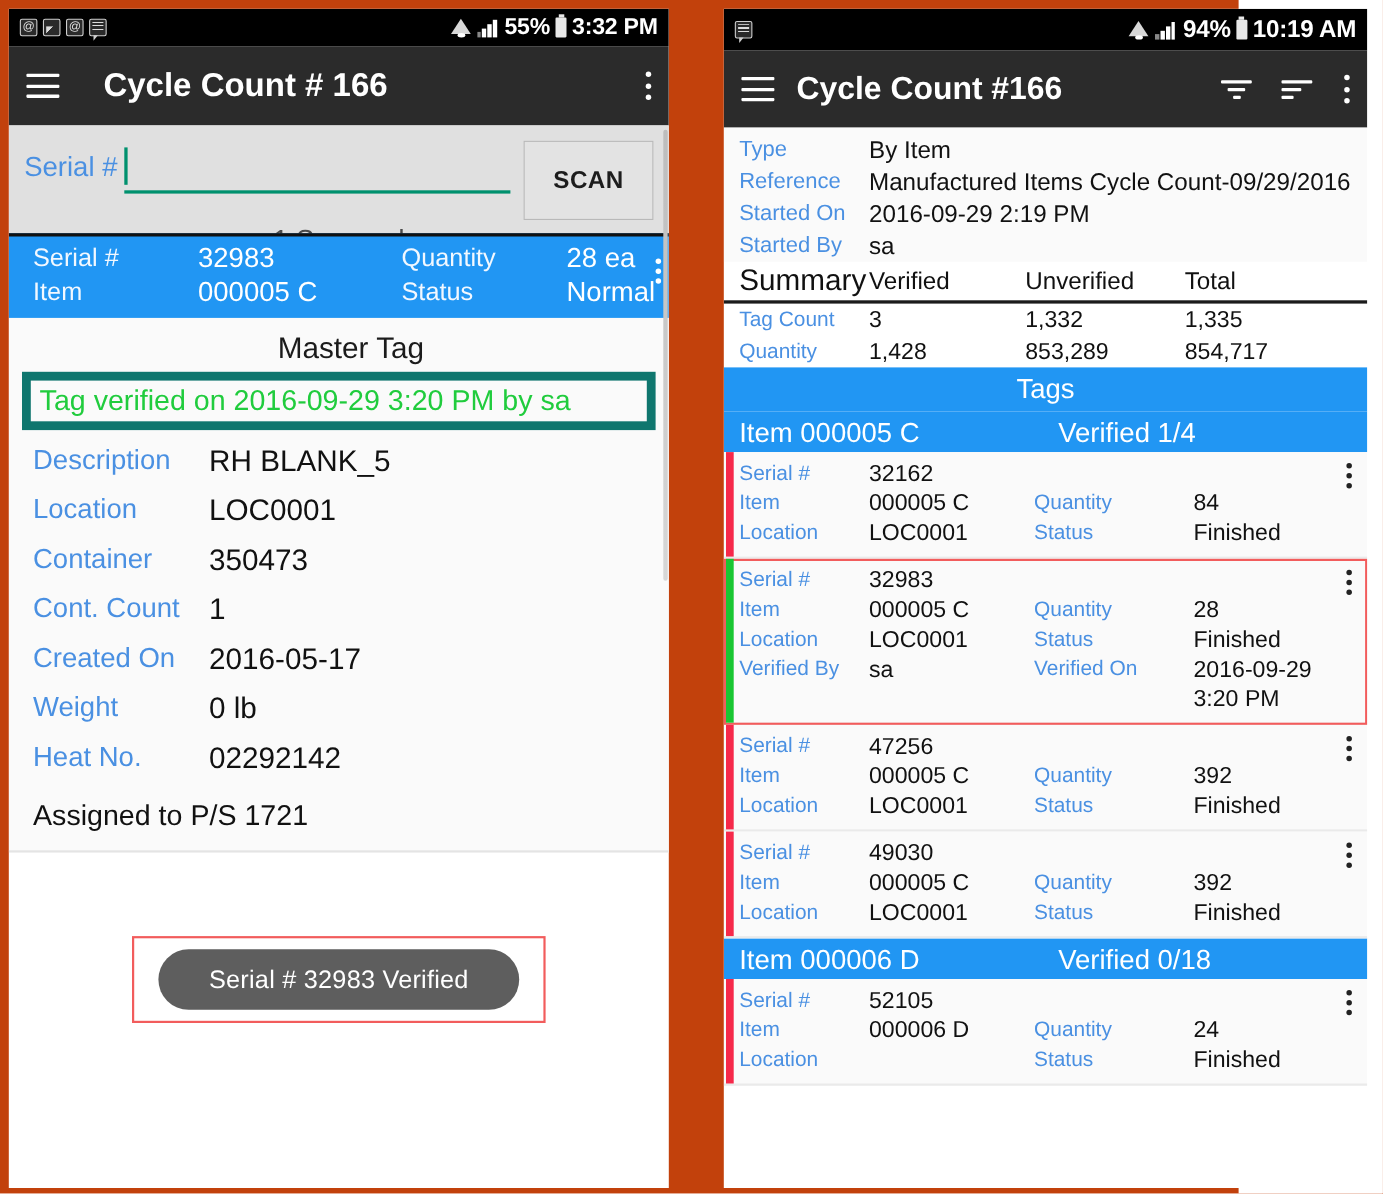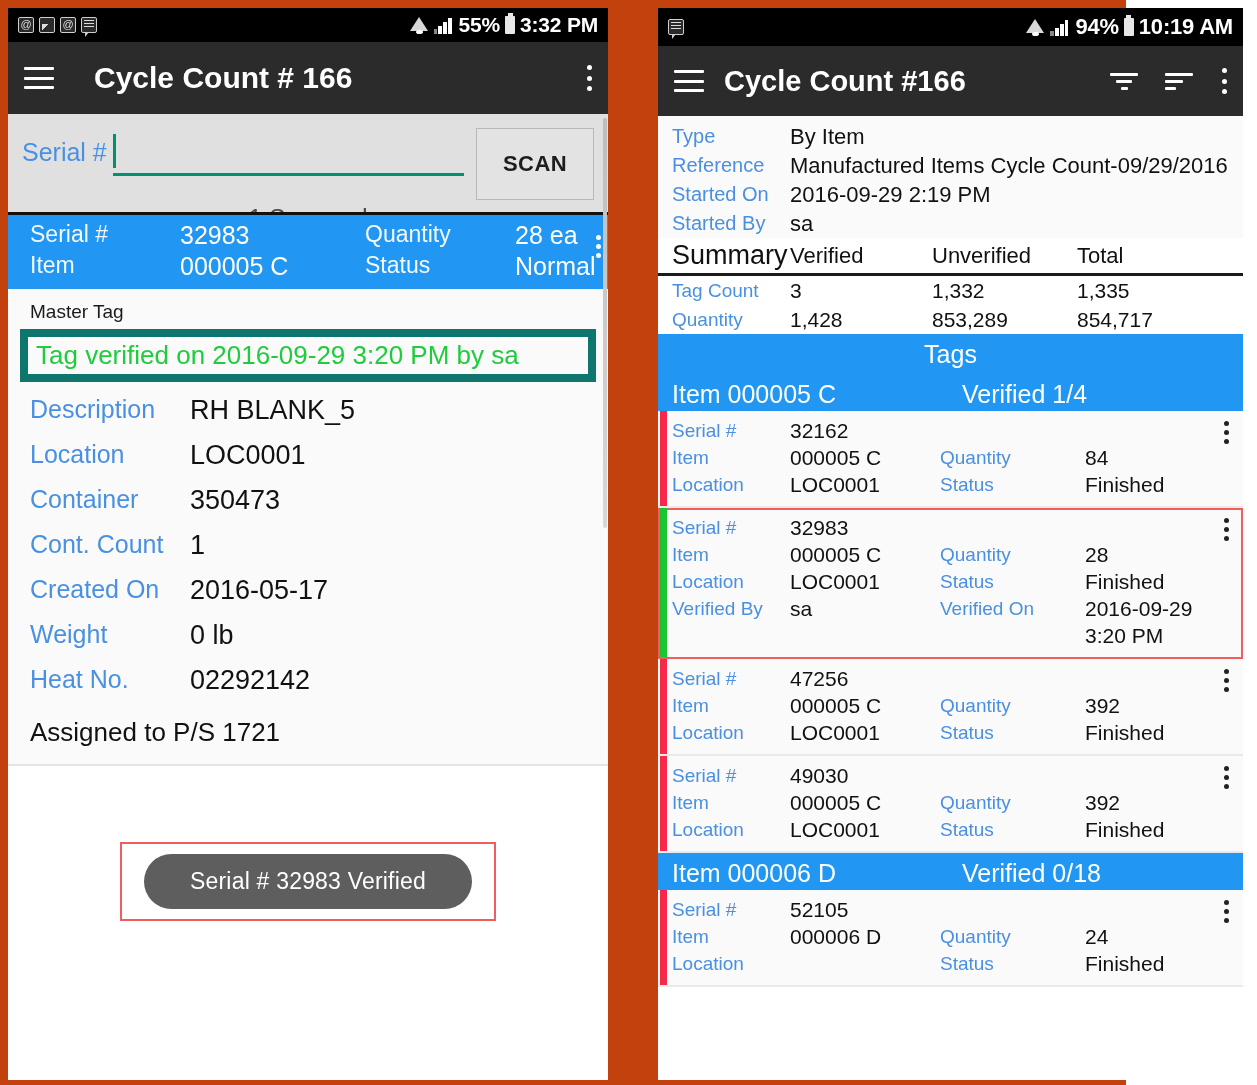--- a/index.html
+++ b/index.html
@@ -92,21 +92,21 @@
     background:#2196f3; color:#fff; padding:6px 0 8px 0; position:relative;
     border-top:3px solid #111; display:flex; align-items:flex-start;
   }
   .sel-grid { flex:1; display:grid; grid-template-columns: 150px 185px 150px auto; row-gap:2px; padding-left:22px;}
   .sel-grid .k { font-size:23px; color:#f2f8ff; }
   .sel-grid .v { font-size:25px; color:#fff; }
   .sel-kebab { width:6px; margin:14px 18px 0 0; display:flex; flex-direction:column; gap:4px; align-items:center;}
   .sel-kebab i { width:5px;height:5px;border-radius:50%;background:#fff;display:block;}
 
   .detail { background:#fafafa; padding: 8px 0 0 0; }
-  .master-tag { font-size:19px; color:#1b1b1b; padding:4px 0 2px 22px; }
+  .master-tag { font-size:27px; color:#1b1b1b; padding:4px 0 2px 22px;text-align:center; }
   .verified-line {
     margin: 4px 12px 6px 12px; border:8px solid #0f766e; padding:3px 8px;
     color:#20cc3d; font-size:26px; white-space:nowrap;
   }
   .kv { display:grid; grid-template-columns: 160px auto; padding:7px 0 7px 22px; }
   .kv .k { color:#4a90e2; font-size:25px; }
   .kv .v { color:#111; font-size:27px; }
   .assigned { font-size:26px; color:#111; padding:14px 0 16px 22px; border-bottom:2px solid #e4e4e4;}
 
   .toast-wrap { margin-top:76px; display:flex; justify-content:center; }

